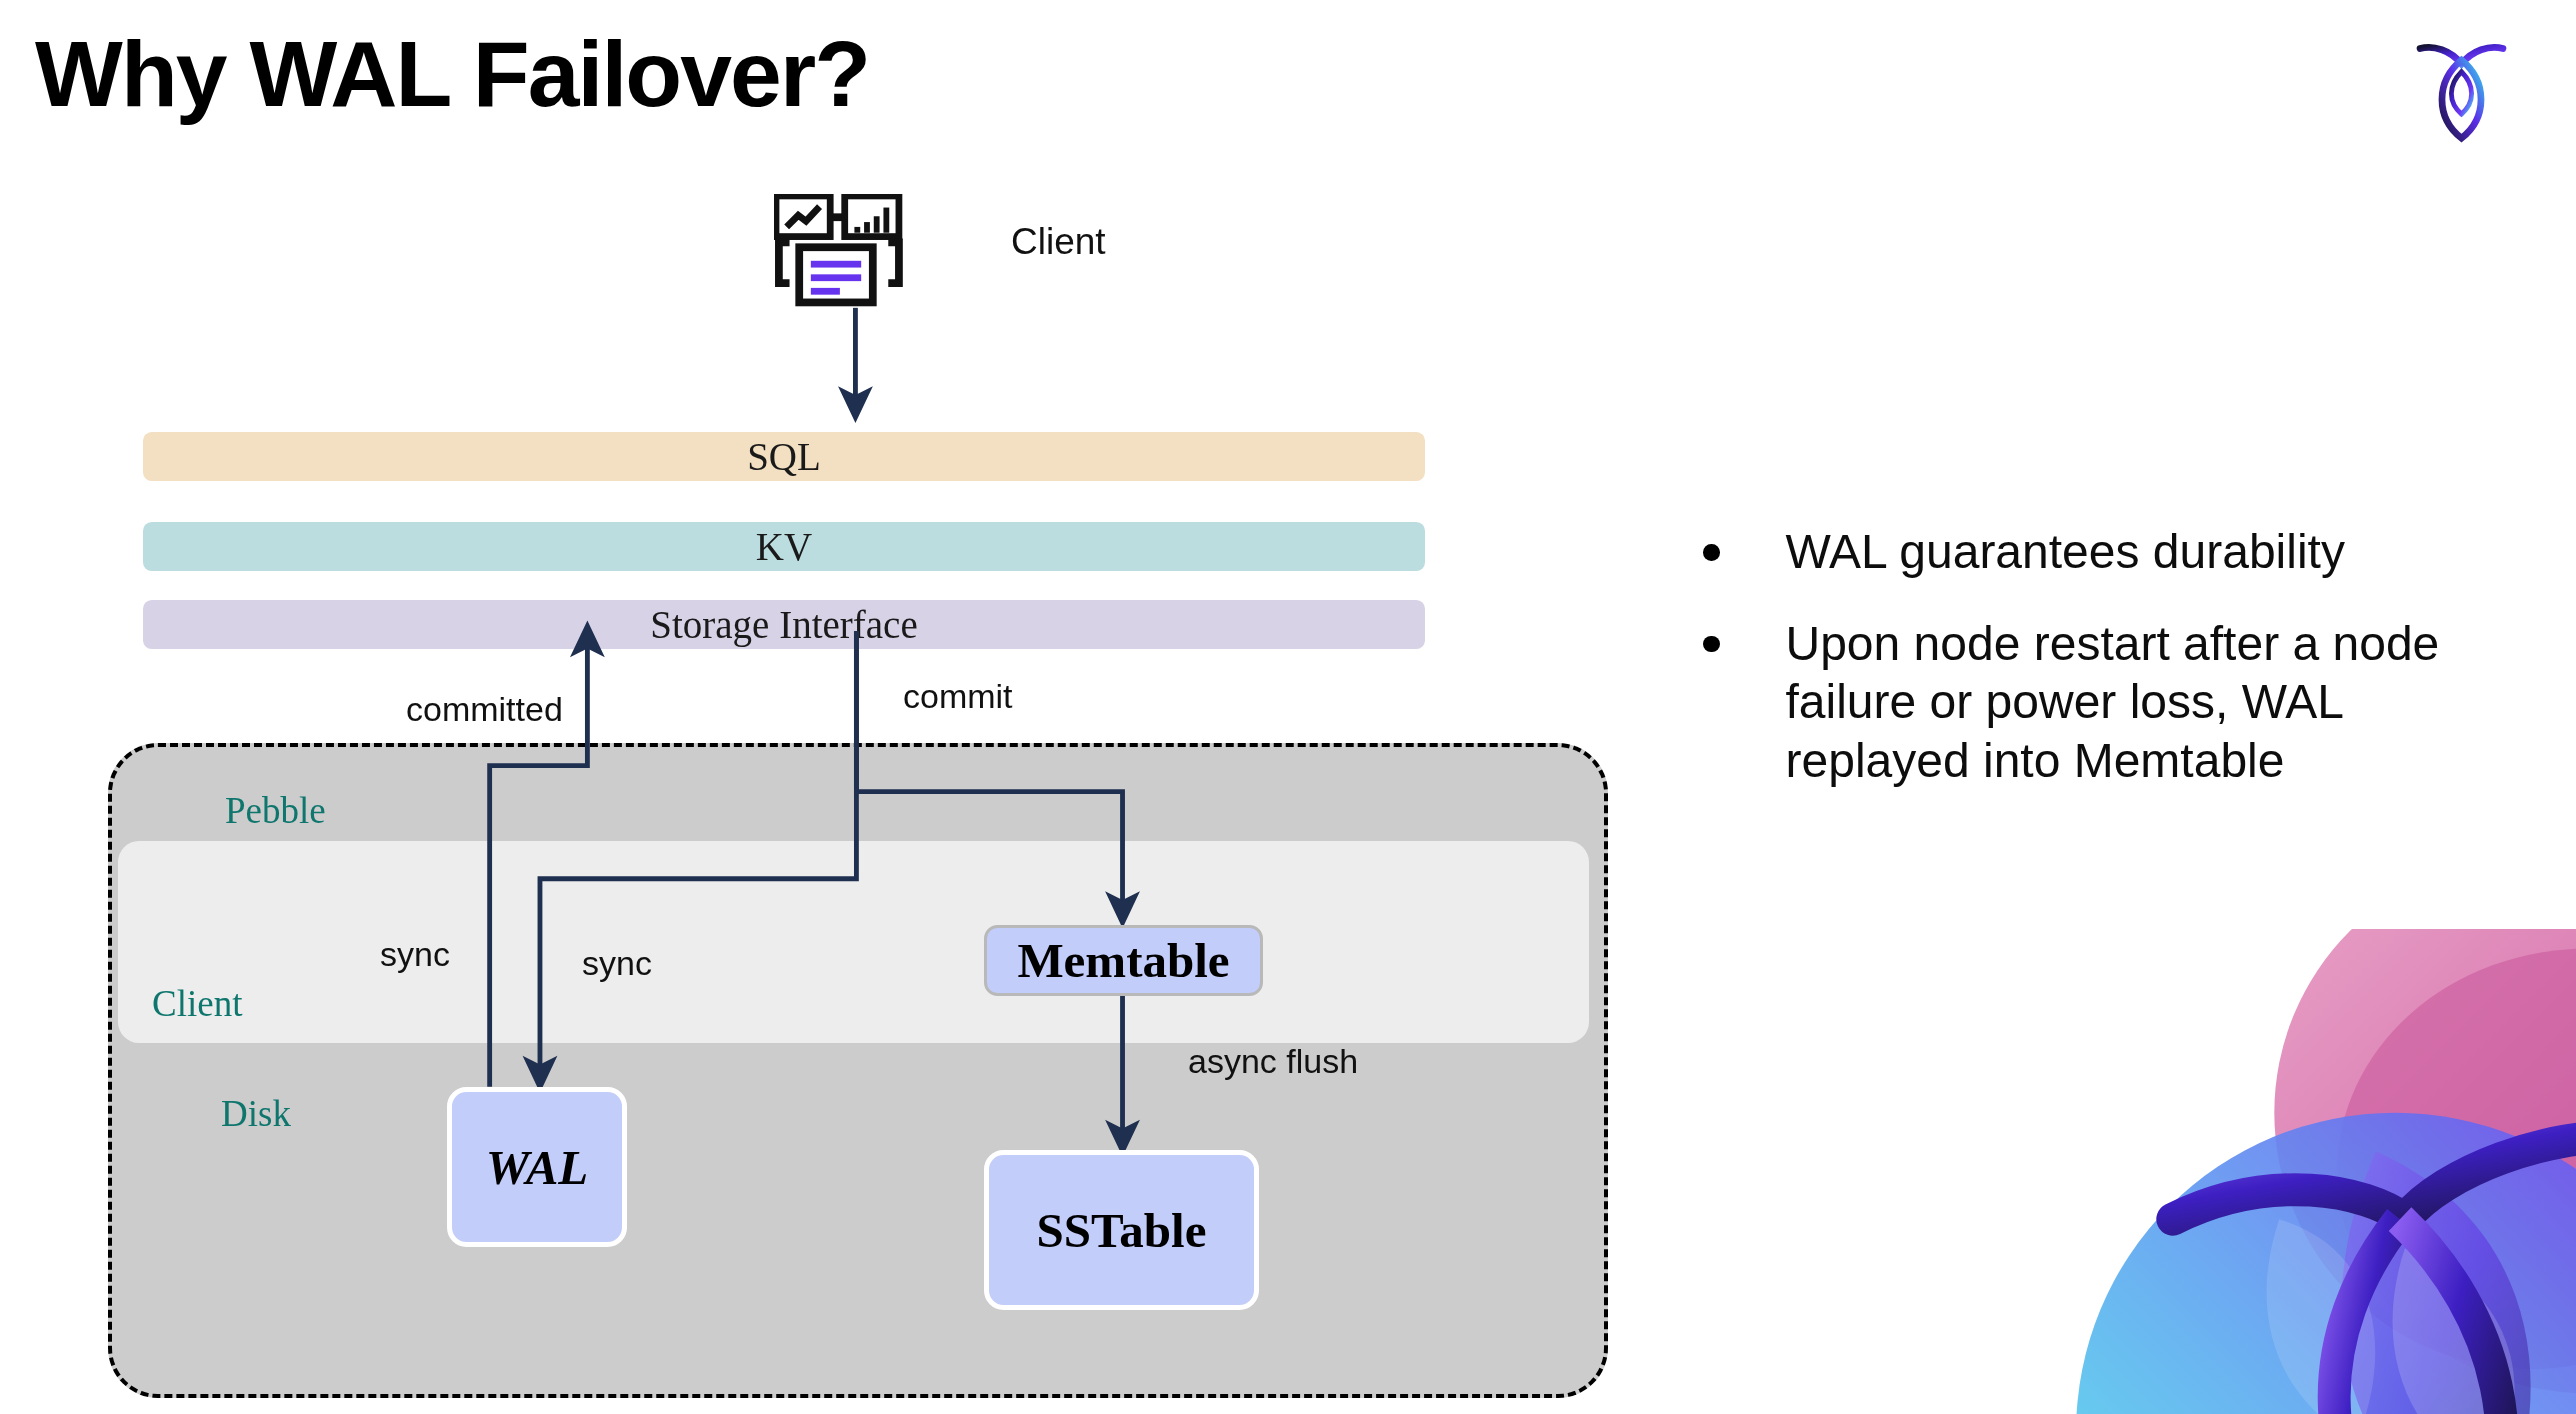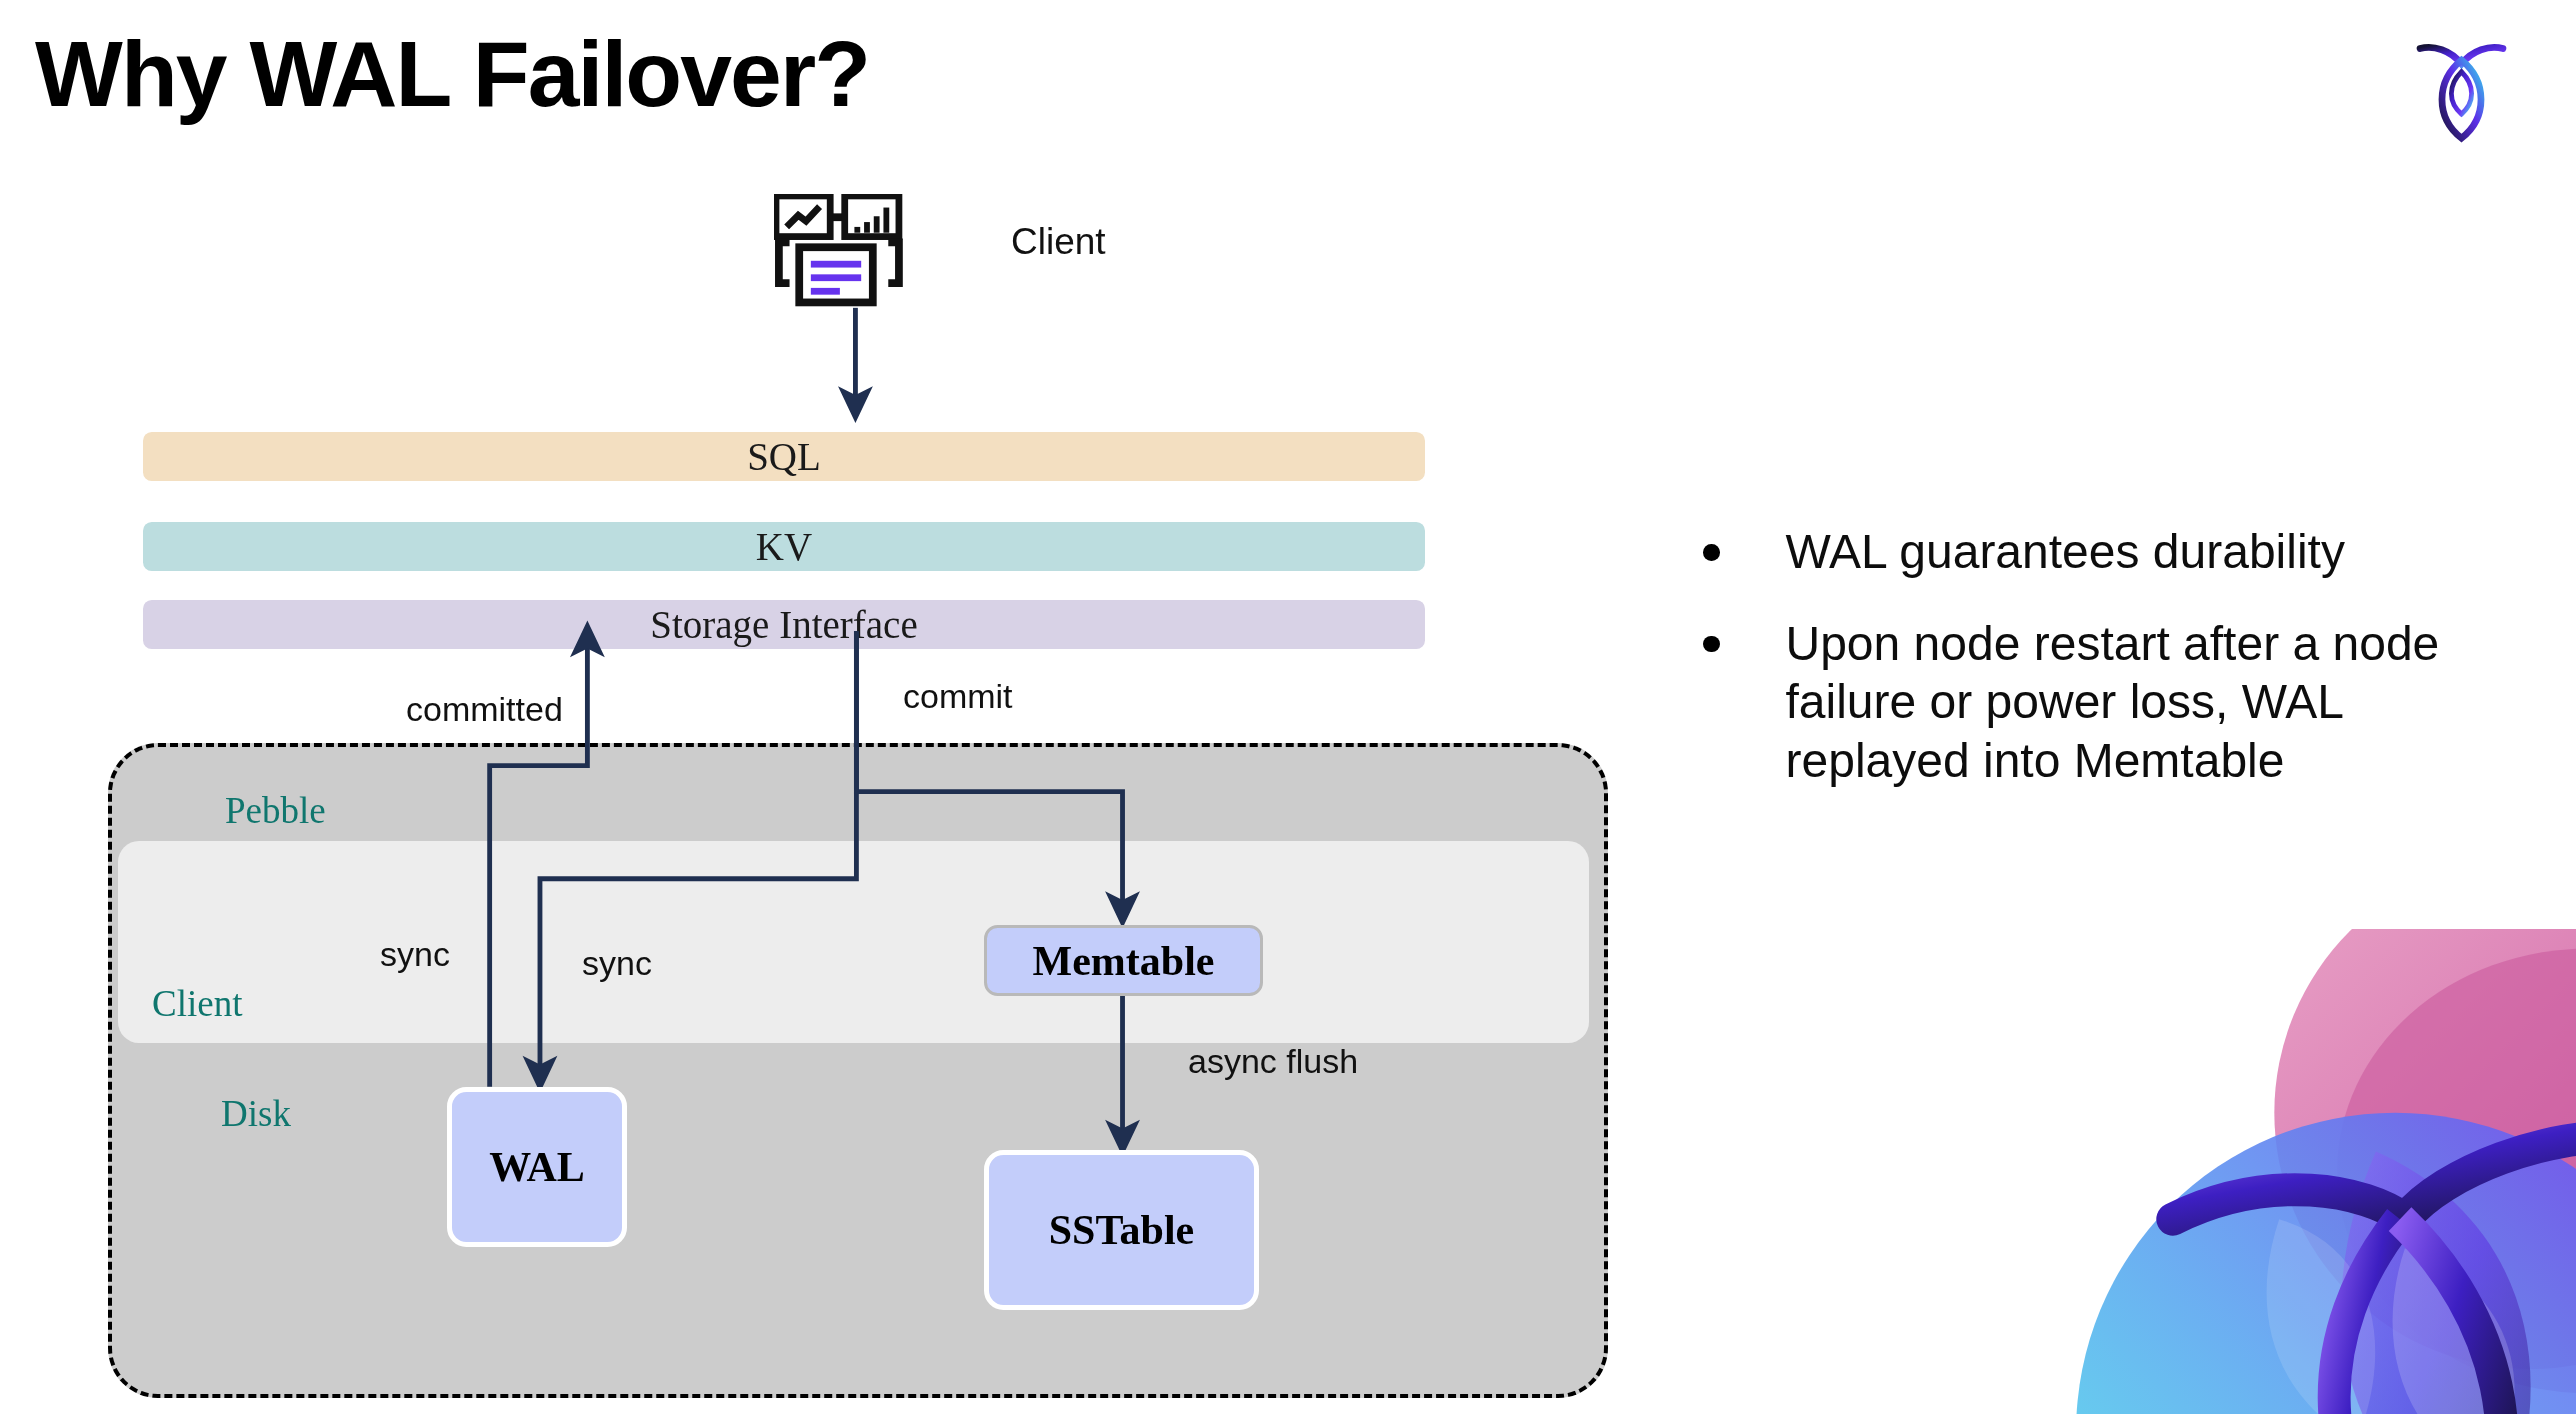--- a/index.html
+++ b/index.html
@@ -103,31 +103,31 @@
   .node-box {
     position: absolute;
     background: #C3CDFA;
     border: 5.8px solid #FFFFFF;
     border-radius: 19.4px;
     display: flex;
     align-items: center;
     justify-content: center;
     font-family: "Liberation Serif", serif;
     font-weight: 700;
-    font-size: 42px;
+    font-size: 49px;
     color: #000000;
     box-sizing: border-box;
   }
   #node-memtable {
     left: 984px; top: 925px; width: 279px; height: 71px;
     border: 3.9px solid #B9B9B9;
     border-radius: 13.5px;
   }
   #node-wal {
-    left: 447px; top: 1087px; width: 180px; height: 160px;
+    left: 447px; top: 1087px; width: 180px; height: 160px; font-style: italic;
   }
   #node-sstable {
     left: 984px; top: 1150px; width: 275px; height: 160px;
   }
 
   
   .edge-label {
     position: absolute;
     font-family: "Liberation Sans", sans-serif;
     font-size: 34px;

